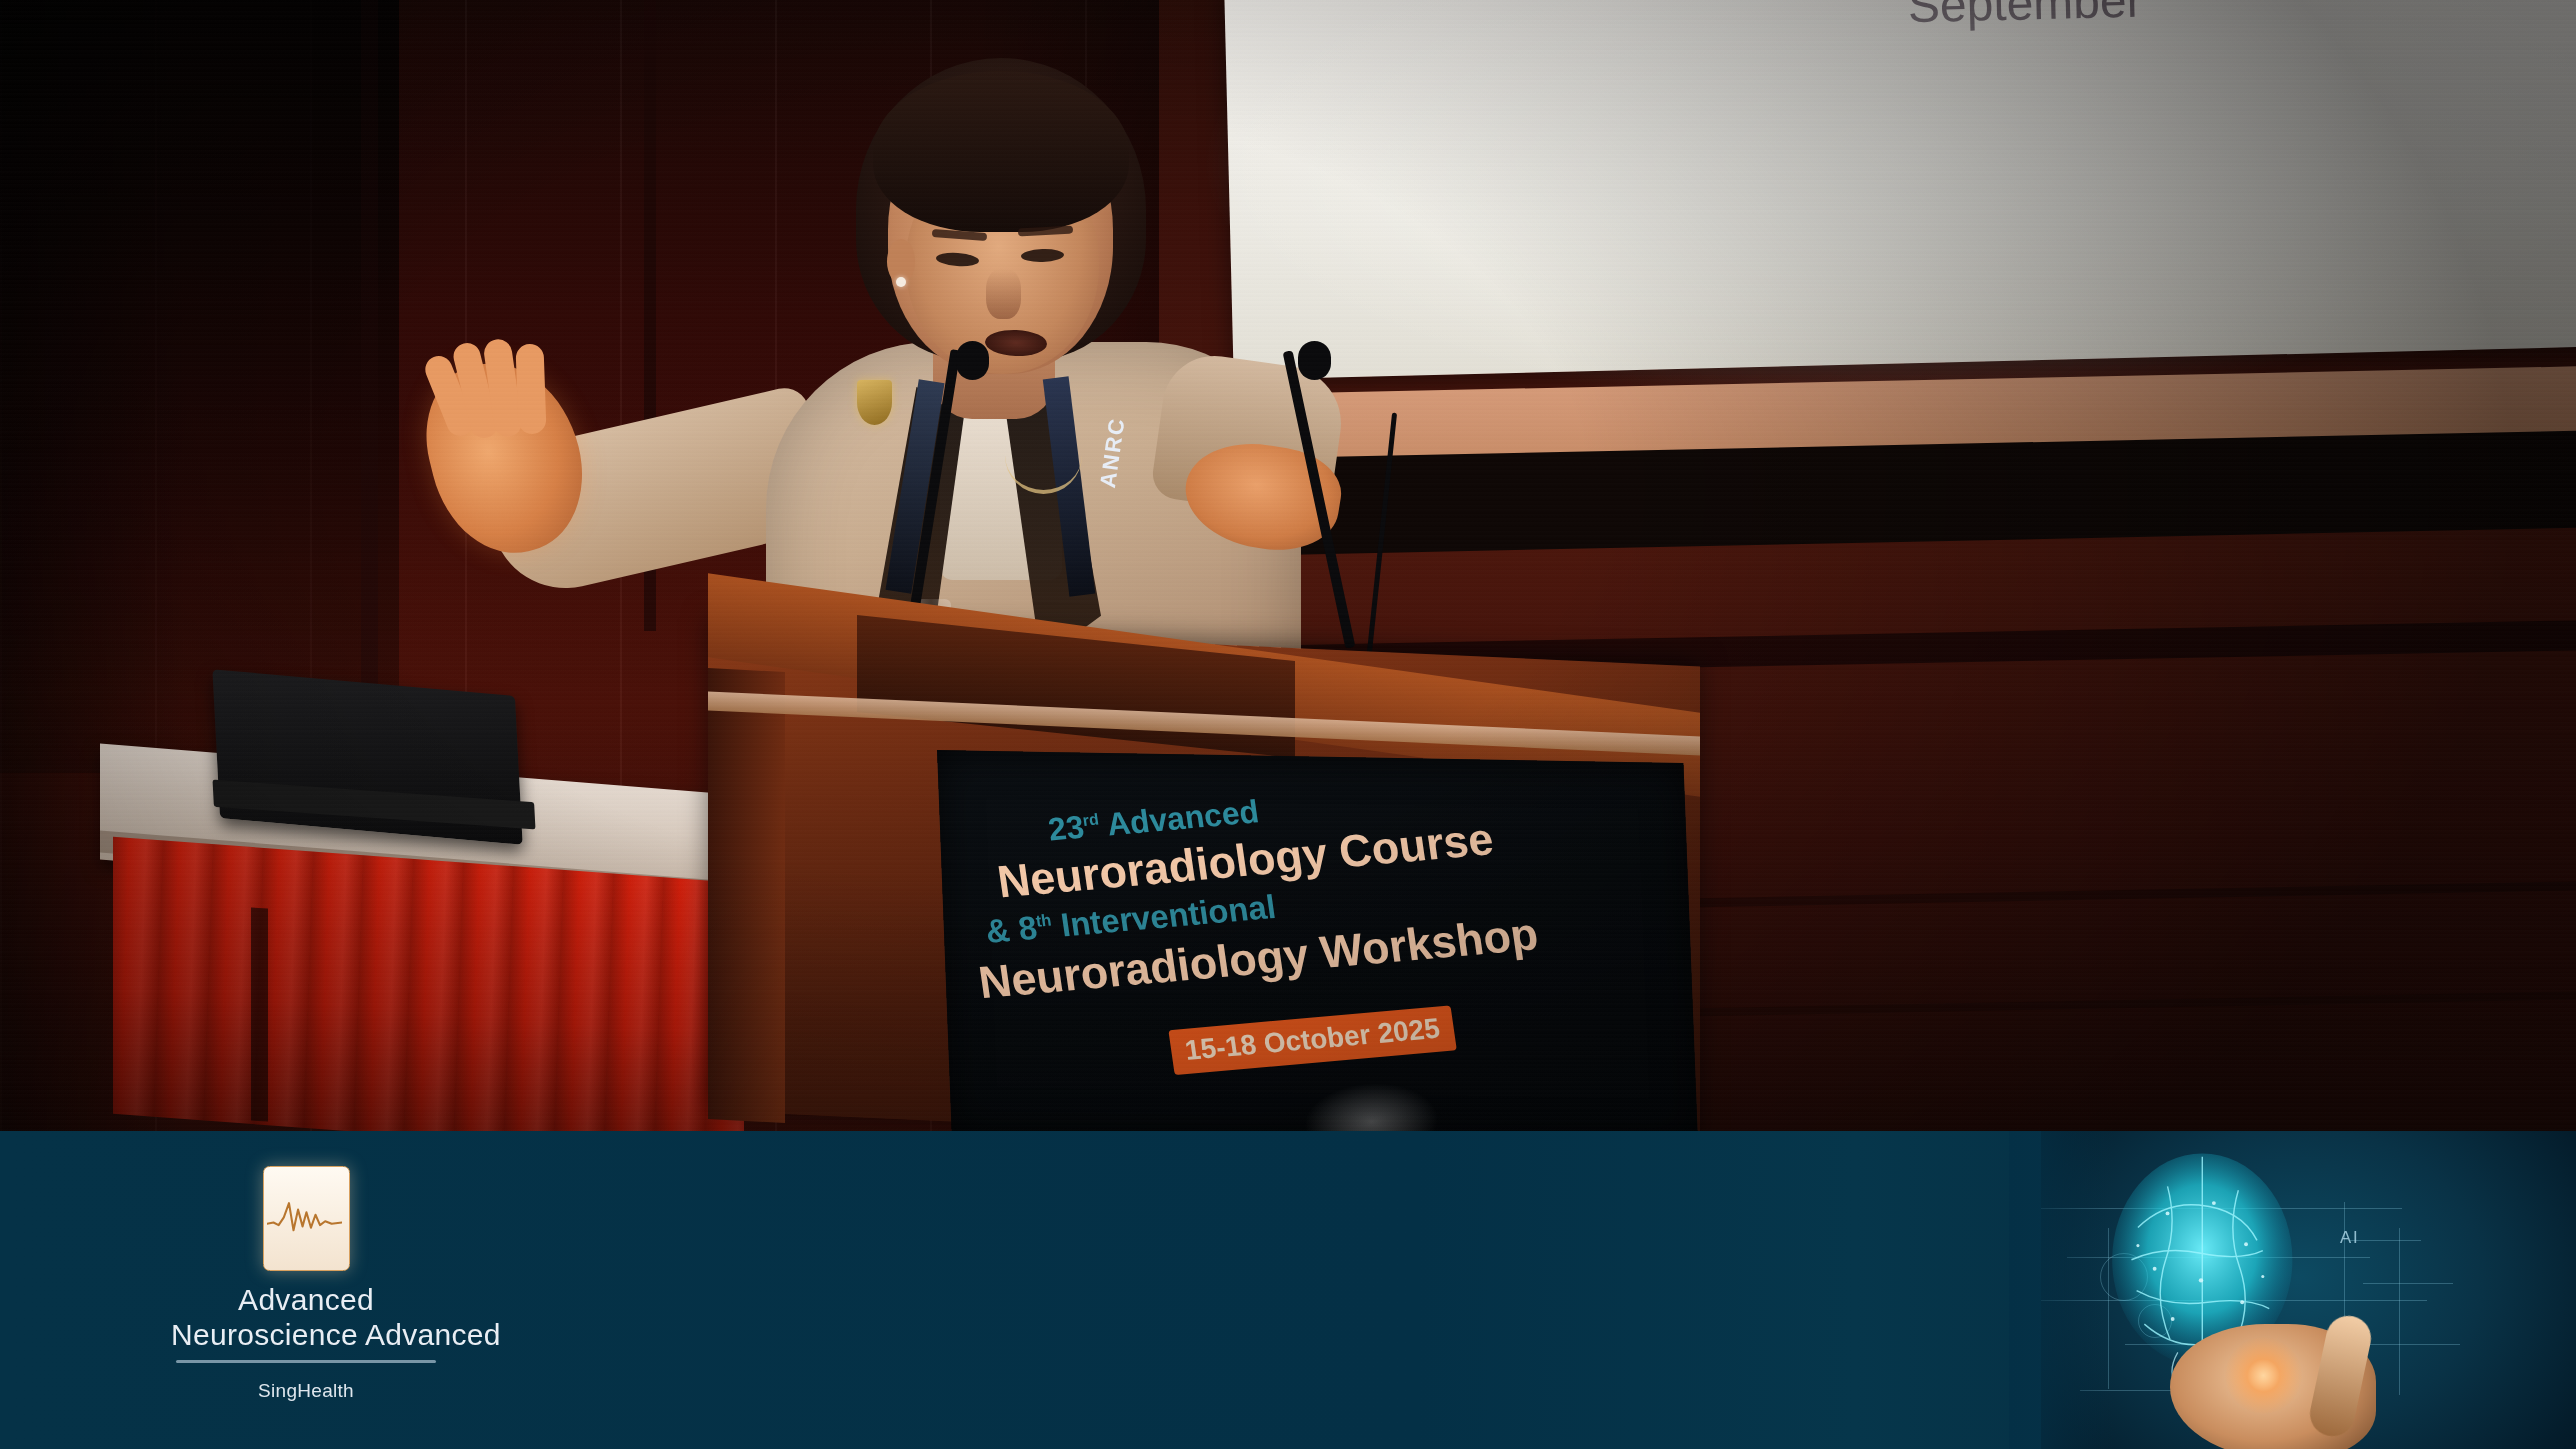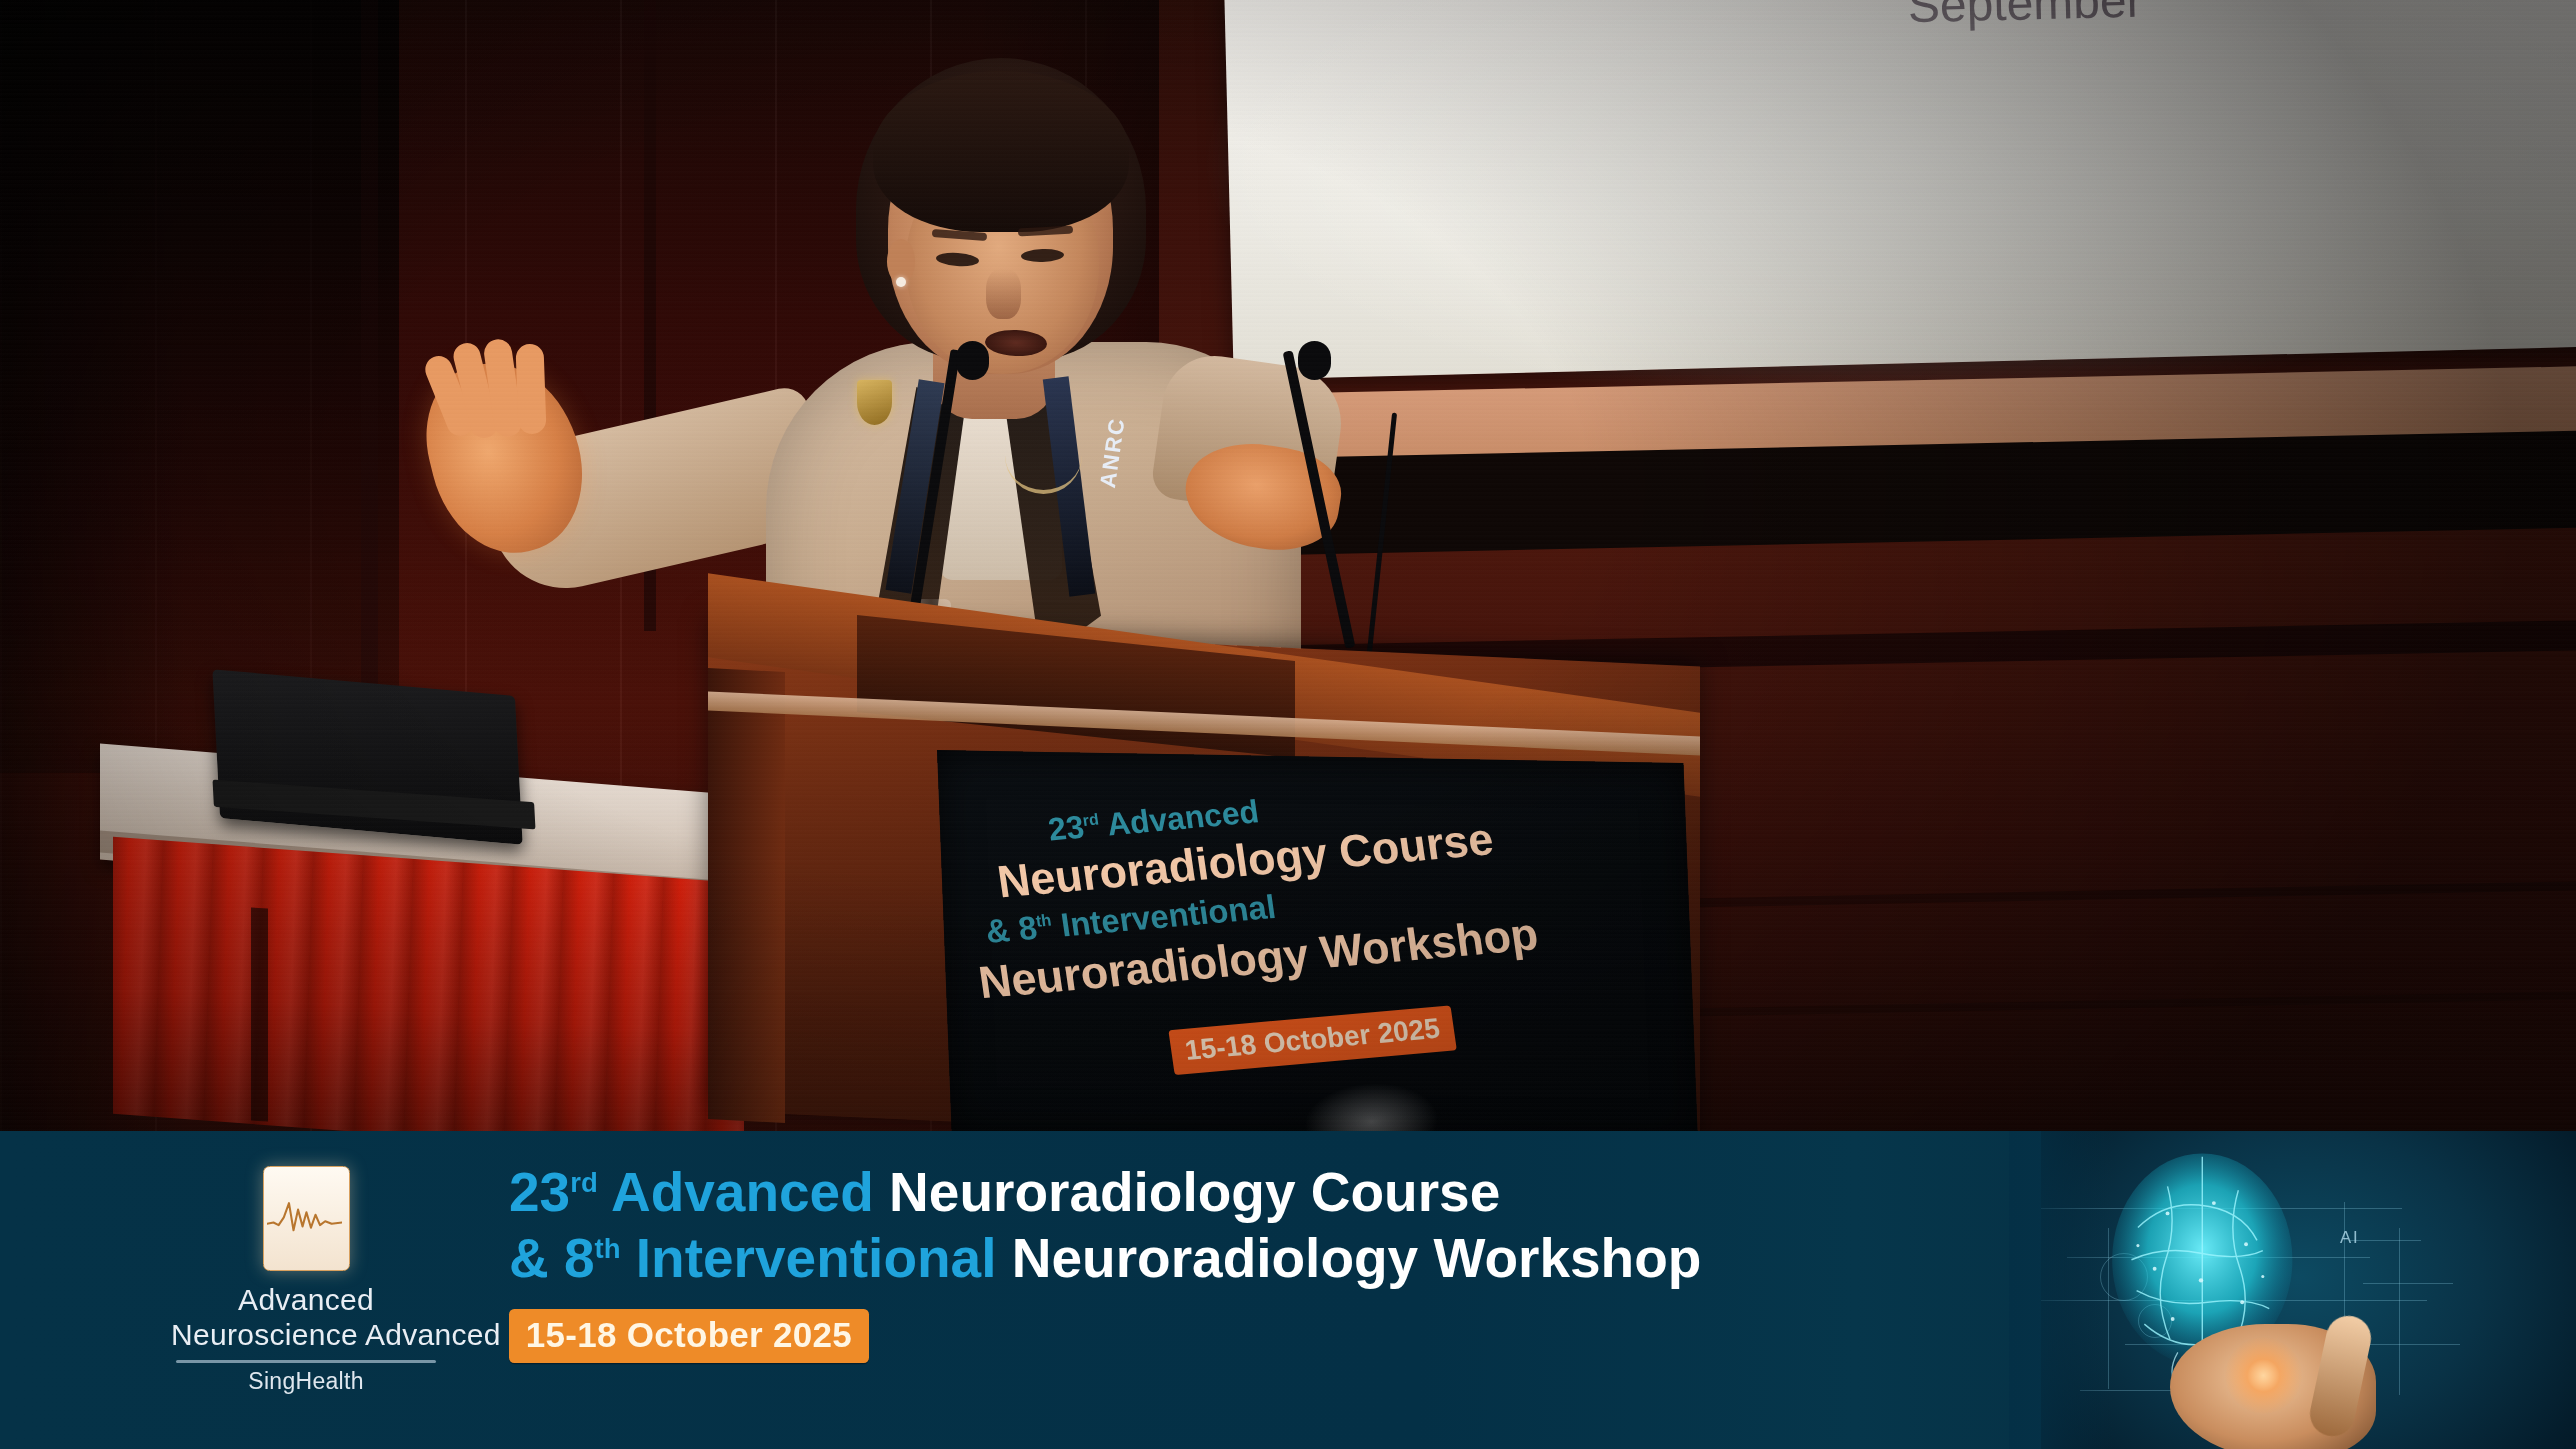--- a/index.html
+++ b/index.html
@@ -221,21 +221,21 @@
   
   #nni{position:absolute;left:171px;top:35px;width:270px;text-align:center;}
   #nni-mark{width:85px;height:103px;margin:0 auto;border-radius:6.4px;
     background:linear-gradient(180deg,#fffaf2,#f3e3cf);
     box-shadow:0 0 16.7px rgba(255,230,190,.35);position:relative;overflow:hidden;
     border:1.9px solid #d8a05e;}
   #nni-wave{position:absolute;left:3.9px;top:31px;width:75px;height:40px;}
   #nni-name1{color:#e9eef4;font-size:30px;margin-top:11.6px;letter-spacing:0.3px;}
   #nni-name2{color:#e9eef4;font-size:30px;letter-spacing:0.3px;margin-top:1.3px;white-space:nowrap;}
   #nni-rule{height:3.2px;background:#8ea8b8;margin:7.7px 5.2px 0 5.2px;border-radius:1.9px;opacity:.85;}
-  #nni-sub{color:#dfe7ee;font-size:23px;margin-top:5px;letter-spacing:0.3px;}
+  #nni-sub{color:#dfe7ee;font-size:19px;margin-top:17px;letter-spacing:0.3px;}
 
   
   #btitle{position:absolute;left:509px;top:32px;}
   .bline{white-space:nowrap;font-size:55px;font-weight:bold;line-height:1.08;margin-bottom:6.4px;}
   .c-blue{color:#1fa3dc;}
   .c-white{color:#ffffff;}
   sup.ord{font-size:.5em;vertical-align:super;font-weight:bold;}
   #bdate{display:inline-block;margin-top:14px;background:#ee8b28;color:#fff6e4;
     font-size:35px;font-weight:bold;padding:6.4px 16.7px 7.7px 16.7px;border-radius:5.2px;
     letter-spacing:0.3px;box-shadow:0 1.3px 0 rgba(0,0,0,.35);}
@@ -362,29 +362,20 @@
         <svg id="nni-wave" viewBox="0 0 116 62" preserveAspectRatio="none" aria-hidden="true">
           <polyline points="0,40 10,38 18,42 26,30 34,8 41,50 48,18 55,44 61,22 68,46 75,26 82,42 90,36 100,40 116,38" fill="none" stroke="#b8762e" stroke-width="3.2" stroke-linejoin="round" stroke-linecap="round"></polyline>
         </svg>
       </div>
       <div id="nni-name1">Advanced</div>
       <div id="nni-name2">Neuroscience Advanced</div>
       <div id="nni-rule"></div>
       <div id="nni-sub">SingHealth</div>
     </div>
 
-    <div id="btitle">
-      <div class="bline">
-        <span class="c-blue">23</span><sup class="ord c-blue">rd</sup><span class="c-blue"> Advanced </span><span class="c-white">Neuroradiology Course</span>
-      </div>
-      <div class="bline">
-        <span class="c-blue">&amp; 8</span><sup class="ord c-blue">th</sup><span class="c-blue"> Interventional </span><span class="c-white">Neuroradiology Workshop</span>
-      </div>
-      <div id="bdate">15-18 October 2025</div>
-    </div>
 
     <div id="banner-edge"></div>
 
     <div id="brain-art">
 
       <div class="circuit" style="left:0;top:77px;width:361px;height:1.3px;"></div>
       <div class="circuit" style="left:26px;top:126px;width:303px;height:1.3px;"></div>
       <div class="circuit" style="left:0;top:169px;width:386px;height:1.3px;"></div>
       <div class="circuit" style="left:84px;top:213px;width:335px;height:1.3px;"></div>
       <div class="circuit" style="left:39px;top:259px;width:270px;height:1.3px;"></div>

